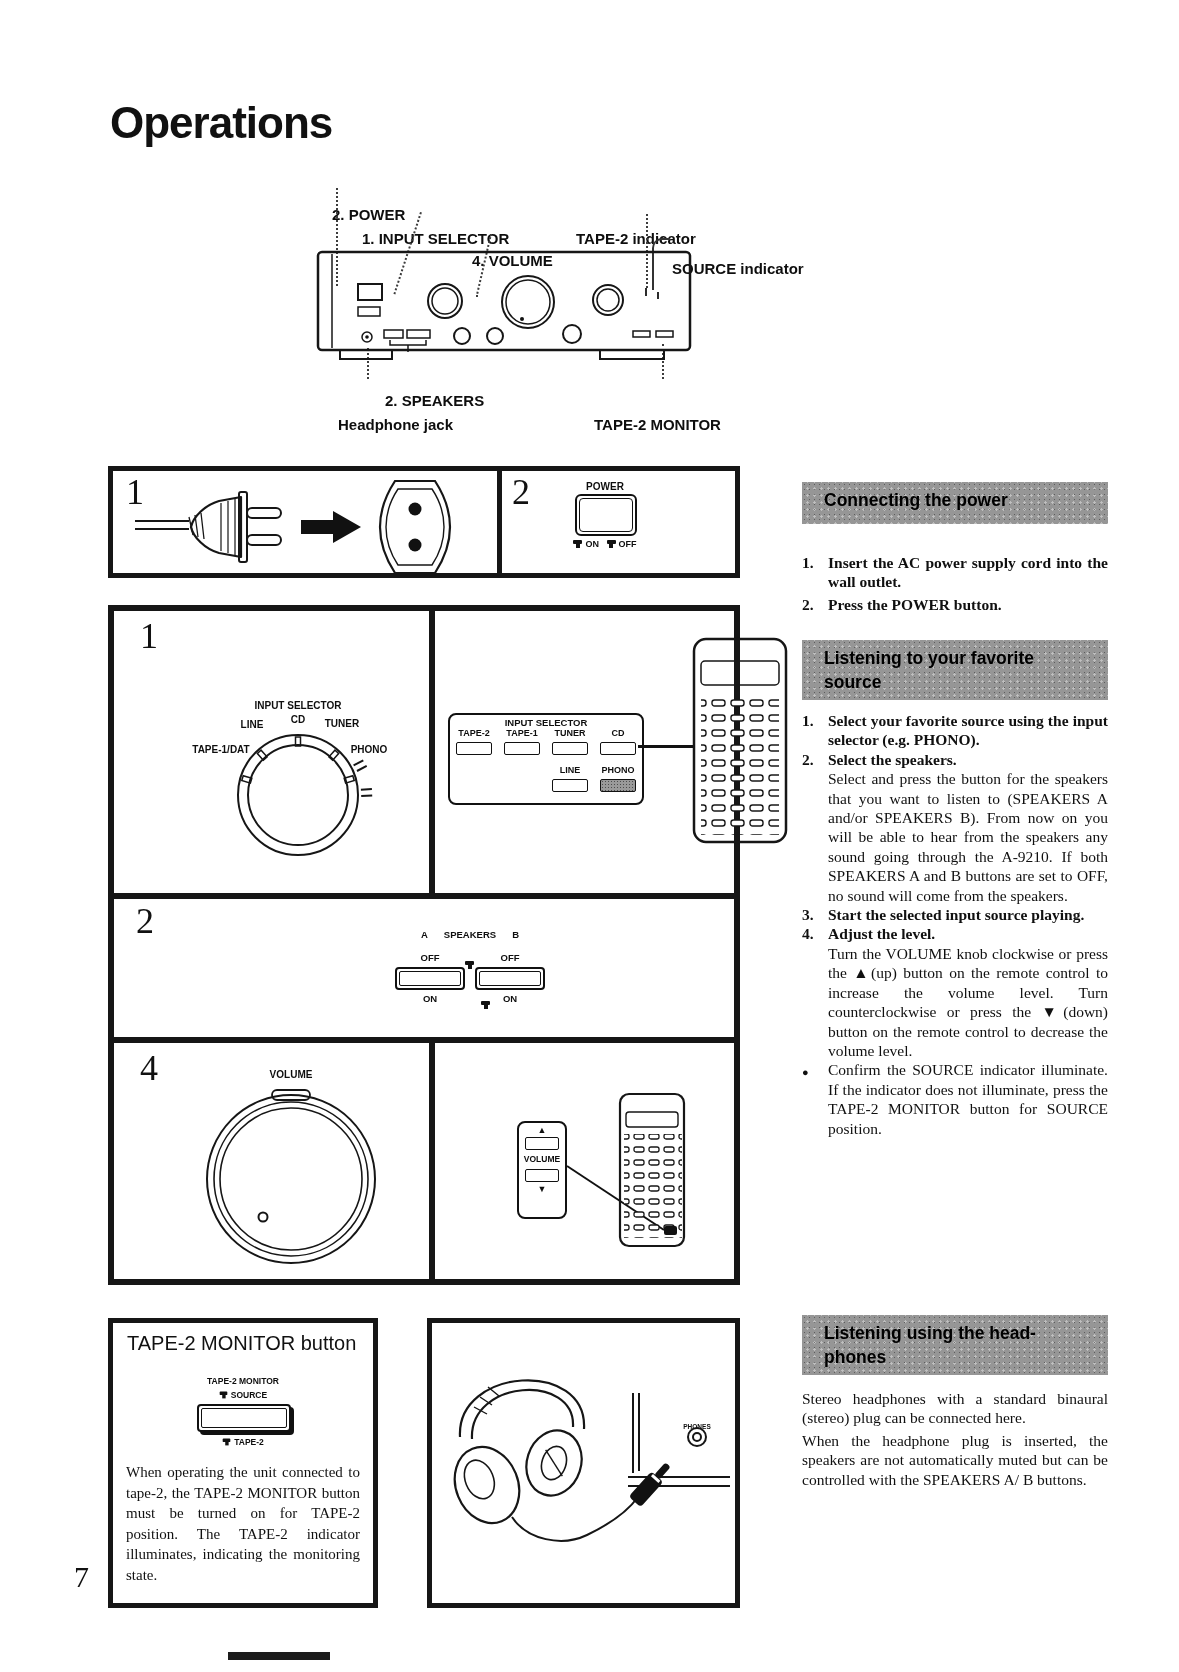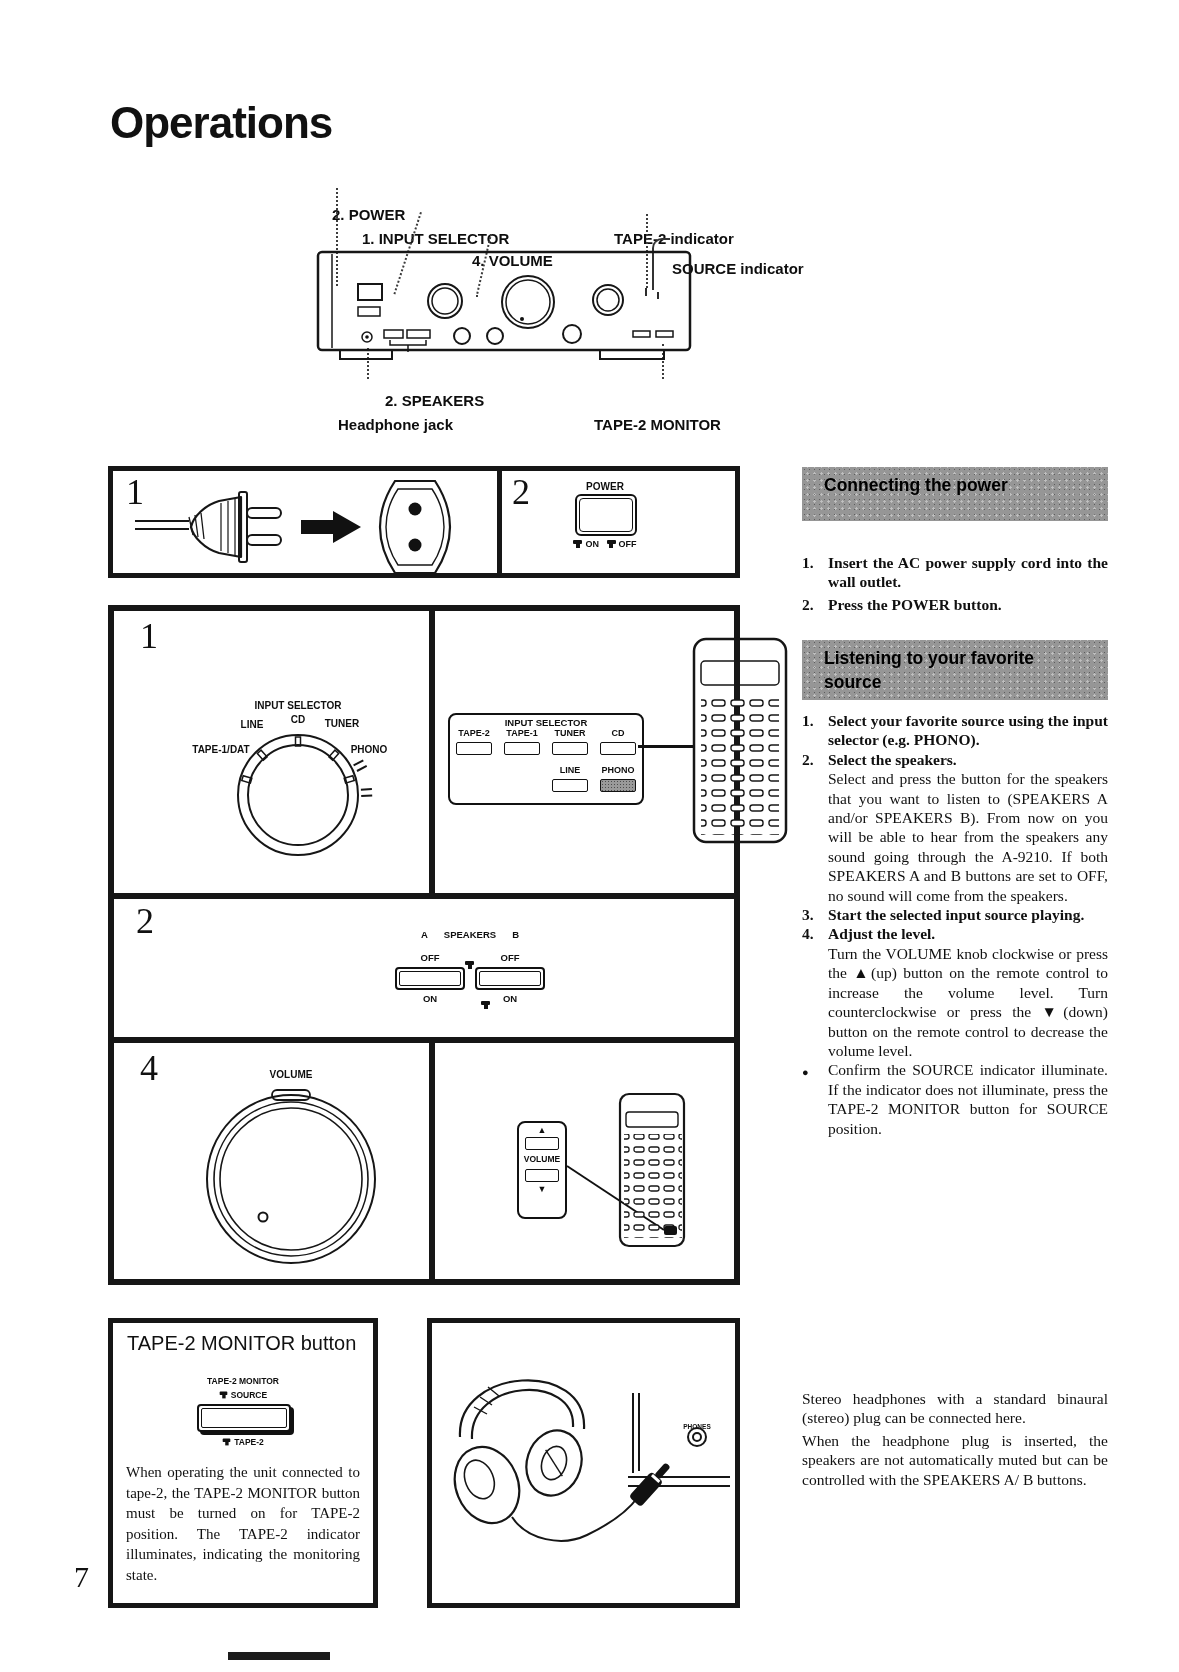--- a/index.html
+++ b/index.html
@@ -54,21 +54,21 @@
 
 <div id="page">
 
   
   <div class="abs sans" style="left:110px;top:98px;font-size:44px;font-weight:bold;letter-spacing:-1px;text-align:center;">Operations</div>
 
   
   <div class="callout" style="left:332px;top:170px;">2. POWER</div>
   <div class="callout" style="left:362px;top:194px;">1. INPUT SELECTOR</div>
   <div class="callout" style="left:472px;top:216px;">4. VOLUME</div>
-  <div class="callout" style="left:614px;top:194px;">TAPE-2 indicator</div>
+  <div class="callout" style="left:576px;top:194px;">TAPE-2 indicator</div>
   <div class="callout" style="left:672px;top:224px;">SOURCE indicator</div>
   <div class="callout" style="left:385px;top:356px;">2. SPEAKERS</div>
   <div class="callout" style="left:338px;top:380px;">Headphone jack</div>
   <div class="callout" style="left:594px;top:380px;">TAPE-2 MONITOR</div>
 
   
   <div class="dl" style="left:336px;top:188px;height:98px;"></div>
   <div class="dl" style="left:420px;top:212px;height:86px;transform:rotate(18deg);transform-origin:top left;"></div>
   <div class="dl" style="left:490px;top:234px;height:64px;transform:rotate(13deg);transform-origin:top left;"></div>
   <div class="dl" style="left:646px;top:214px;height:74px;"></div>
@@ -290,21 +290,21 @@
     <g transform="translate(216,162) rotate(42)">
       <rect x="-8" y="-14" width="16" height="34" rx="4" fill="#111"></rect>
       <rect x="-3.5" y="-30" width="7" height="17" rx="3" fill="#111"></rect>
       <rect x="-5" y="-13" width="10" height="3" fill="#fff"></rect>
     </g>
   </svg>
   <div class="tlab ctr" style="left:667px;top:1423px;width:60px;font-size:6.5px;">PHONES</div>
 
   
   
-  <div class="bar" style="top:467px;height:54px;">Connecting the power</div>
+  <div class="bar" style="top:482px;height:42px;">Connecting the power</div>
   <div class="rbody" style="top:553px;">
     <div class="srow">
       <span class="sn">1.</span>
       <div class="st sb">Insert the AC power supply cord into the wall outlet.</div>
     </div>
     <div class="srow" style="margin-top:3px;">
       <span class="sn">2.</span>
       <div class="st sb">Press the POWER button.</div>
     </div>
   </div>
@@ -341,20 +341,22 @@
     </div>
     <div class="srow">
       <span class="sn dot">●</span>
       <div class="st">
         <div>Confirm the SOURCE indicator illuminate. If the indicator does not illuminate, press the TAPE-2 MONITOR button for SOURCE position.</div>
       </div>
     </div>
   </div>
 
   
+  <div class="bar" style="top:1315px;height:60px;">Listening using the head-
+phones</div>
   <div class="rbody" style="top:1389px;">Stereo headphones with a standard binaural (stereo) plug can be connected here.</div>
   <div class="rbody" style="top:1431px;">When the headphone plug is inserted, the speakers are not automatically muted but can be controlled with the SPEAKERS A/ B buttons.</div>
 
   
   <div class="abs serif" style="left:74px;top:1560px;font-size:30px;">7</div>
   <div class="abs" style="left:228px;top:1652px;width:102px;height:8px;background:#1c1c1c;"></div>
 
 </div>
 
 </body></html>

